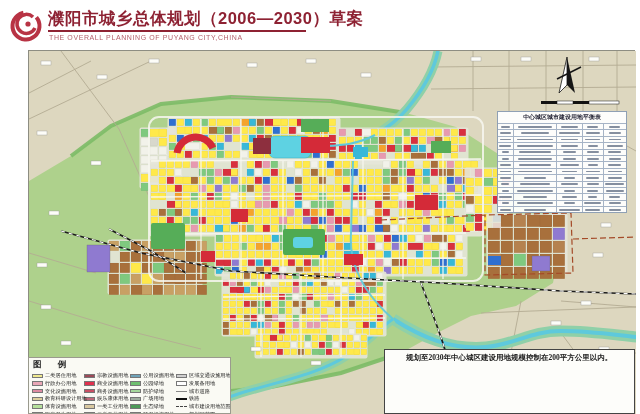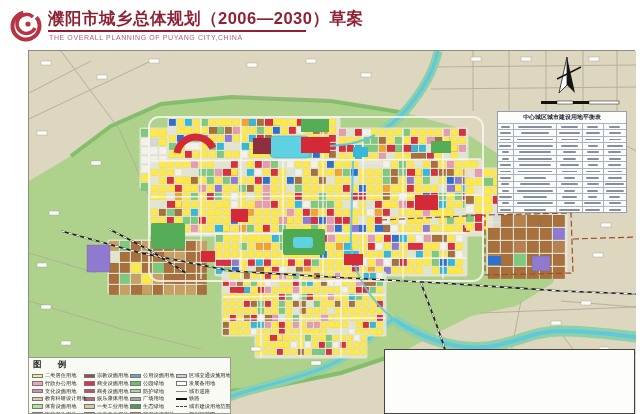--- a/index.html
+++ b/index.html
@@ -1544,20 +1544,21 @@
           </div>
           <div class="lg-row">
             <span class="lg-sw sw-dashdot" style="border-top-color: rgb(176, 58, 42);"></span>
             <span class="lg-label">规划区范围</span>
           </div>
         </div>
       </div>
   </div>
 
   <div id="notes">
+    <p class="bold">规划至2030年中心城区建设用地规模控制在200平方公里以内。</p>
   </div>
 
   <div id="header">
     <svg id="logo" viewBox="0 0 34 38">
       <circle cx="17" cy="19" r="13.5" fill="none" stroke="#b83344" stroke-width="4" stroke-dasharray="70 15" transform="rotate(-40 17 19)"></circle>
       <path d="M24 10 A 9.5 9.5 0 1 0 26 21" fill="none" stroke="#b83344" stroke-width="3.5"></path>
       <circle cx="19" cy="17" r="2.6" fill="#b83344"></circle>
     </svg>
     <div id="title">濮阳市城乡总体规划（2006—2030）草案</div>
     <div id="title-rule"></div>

